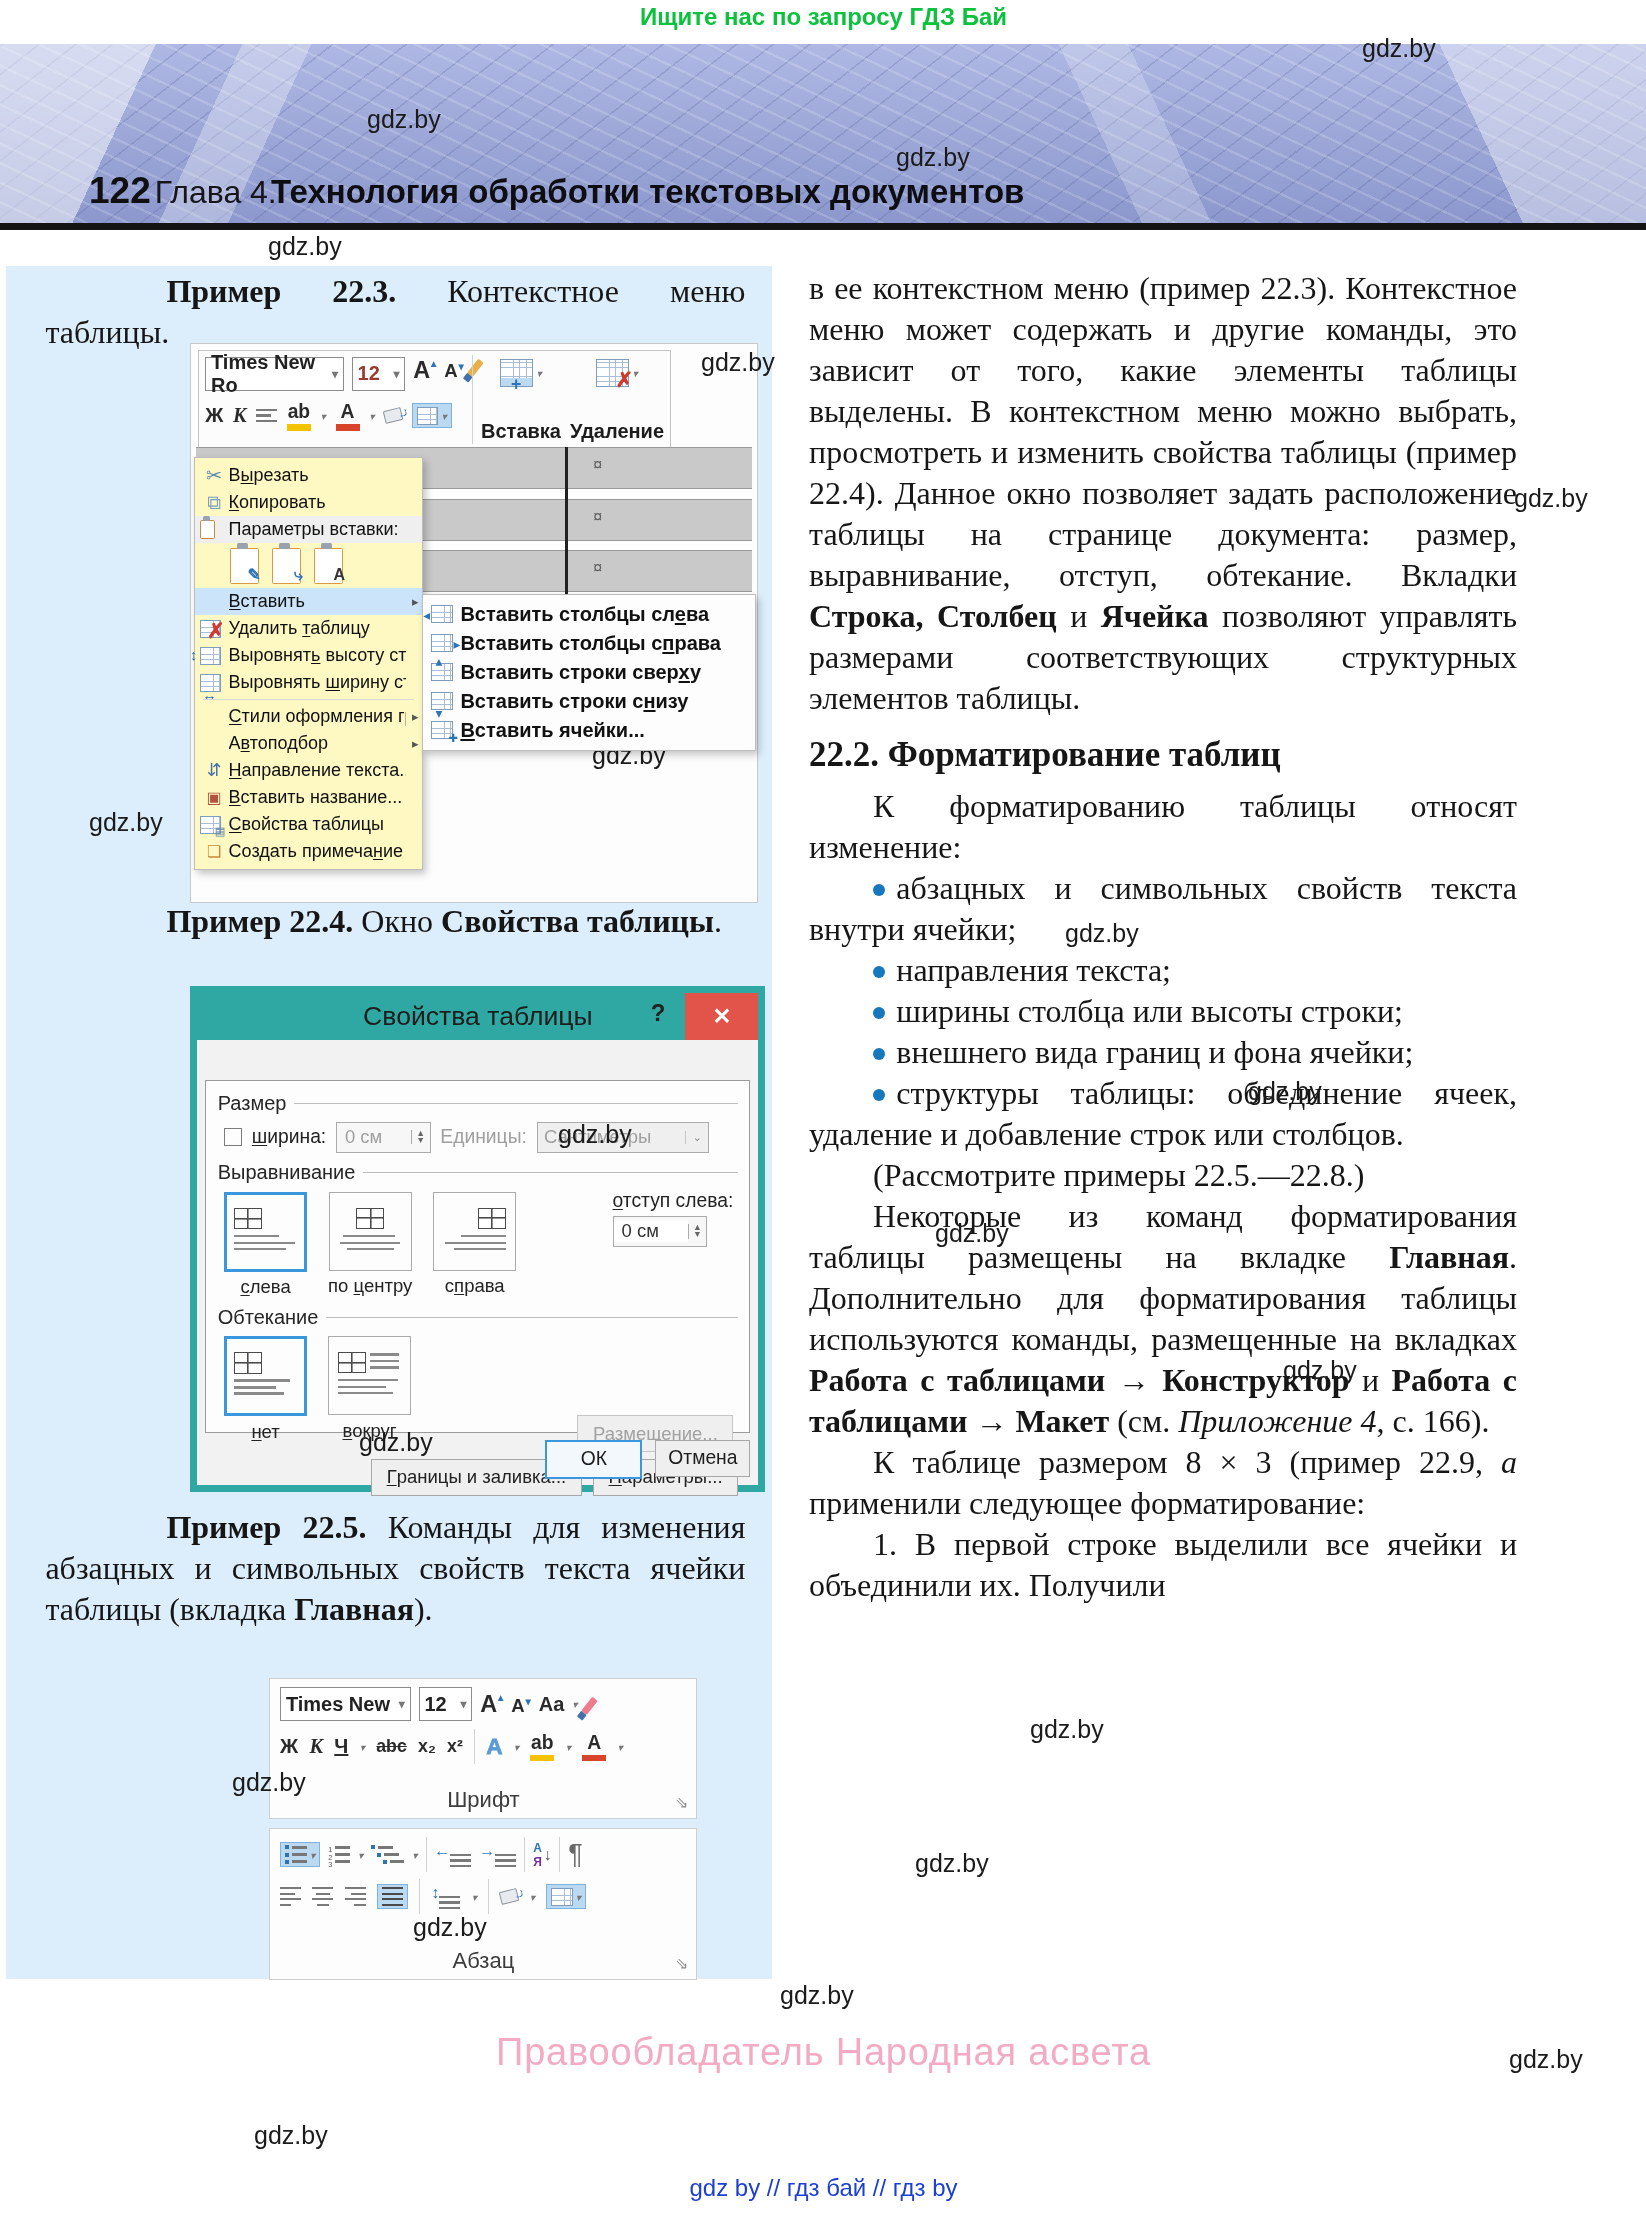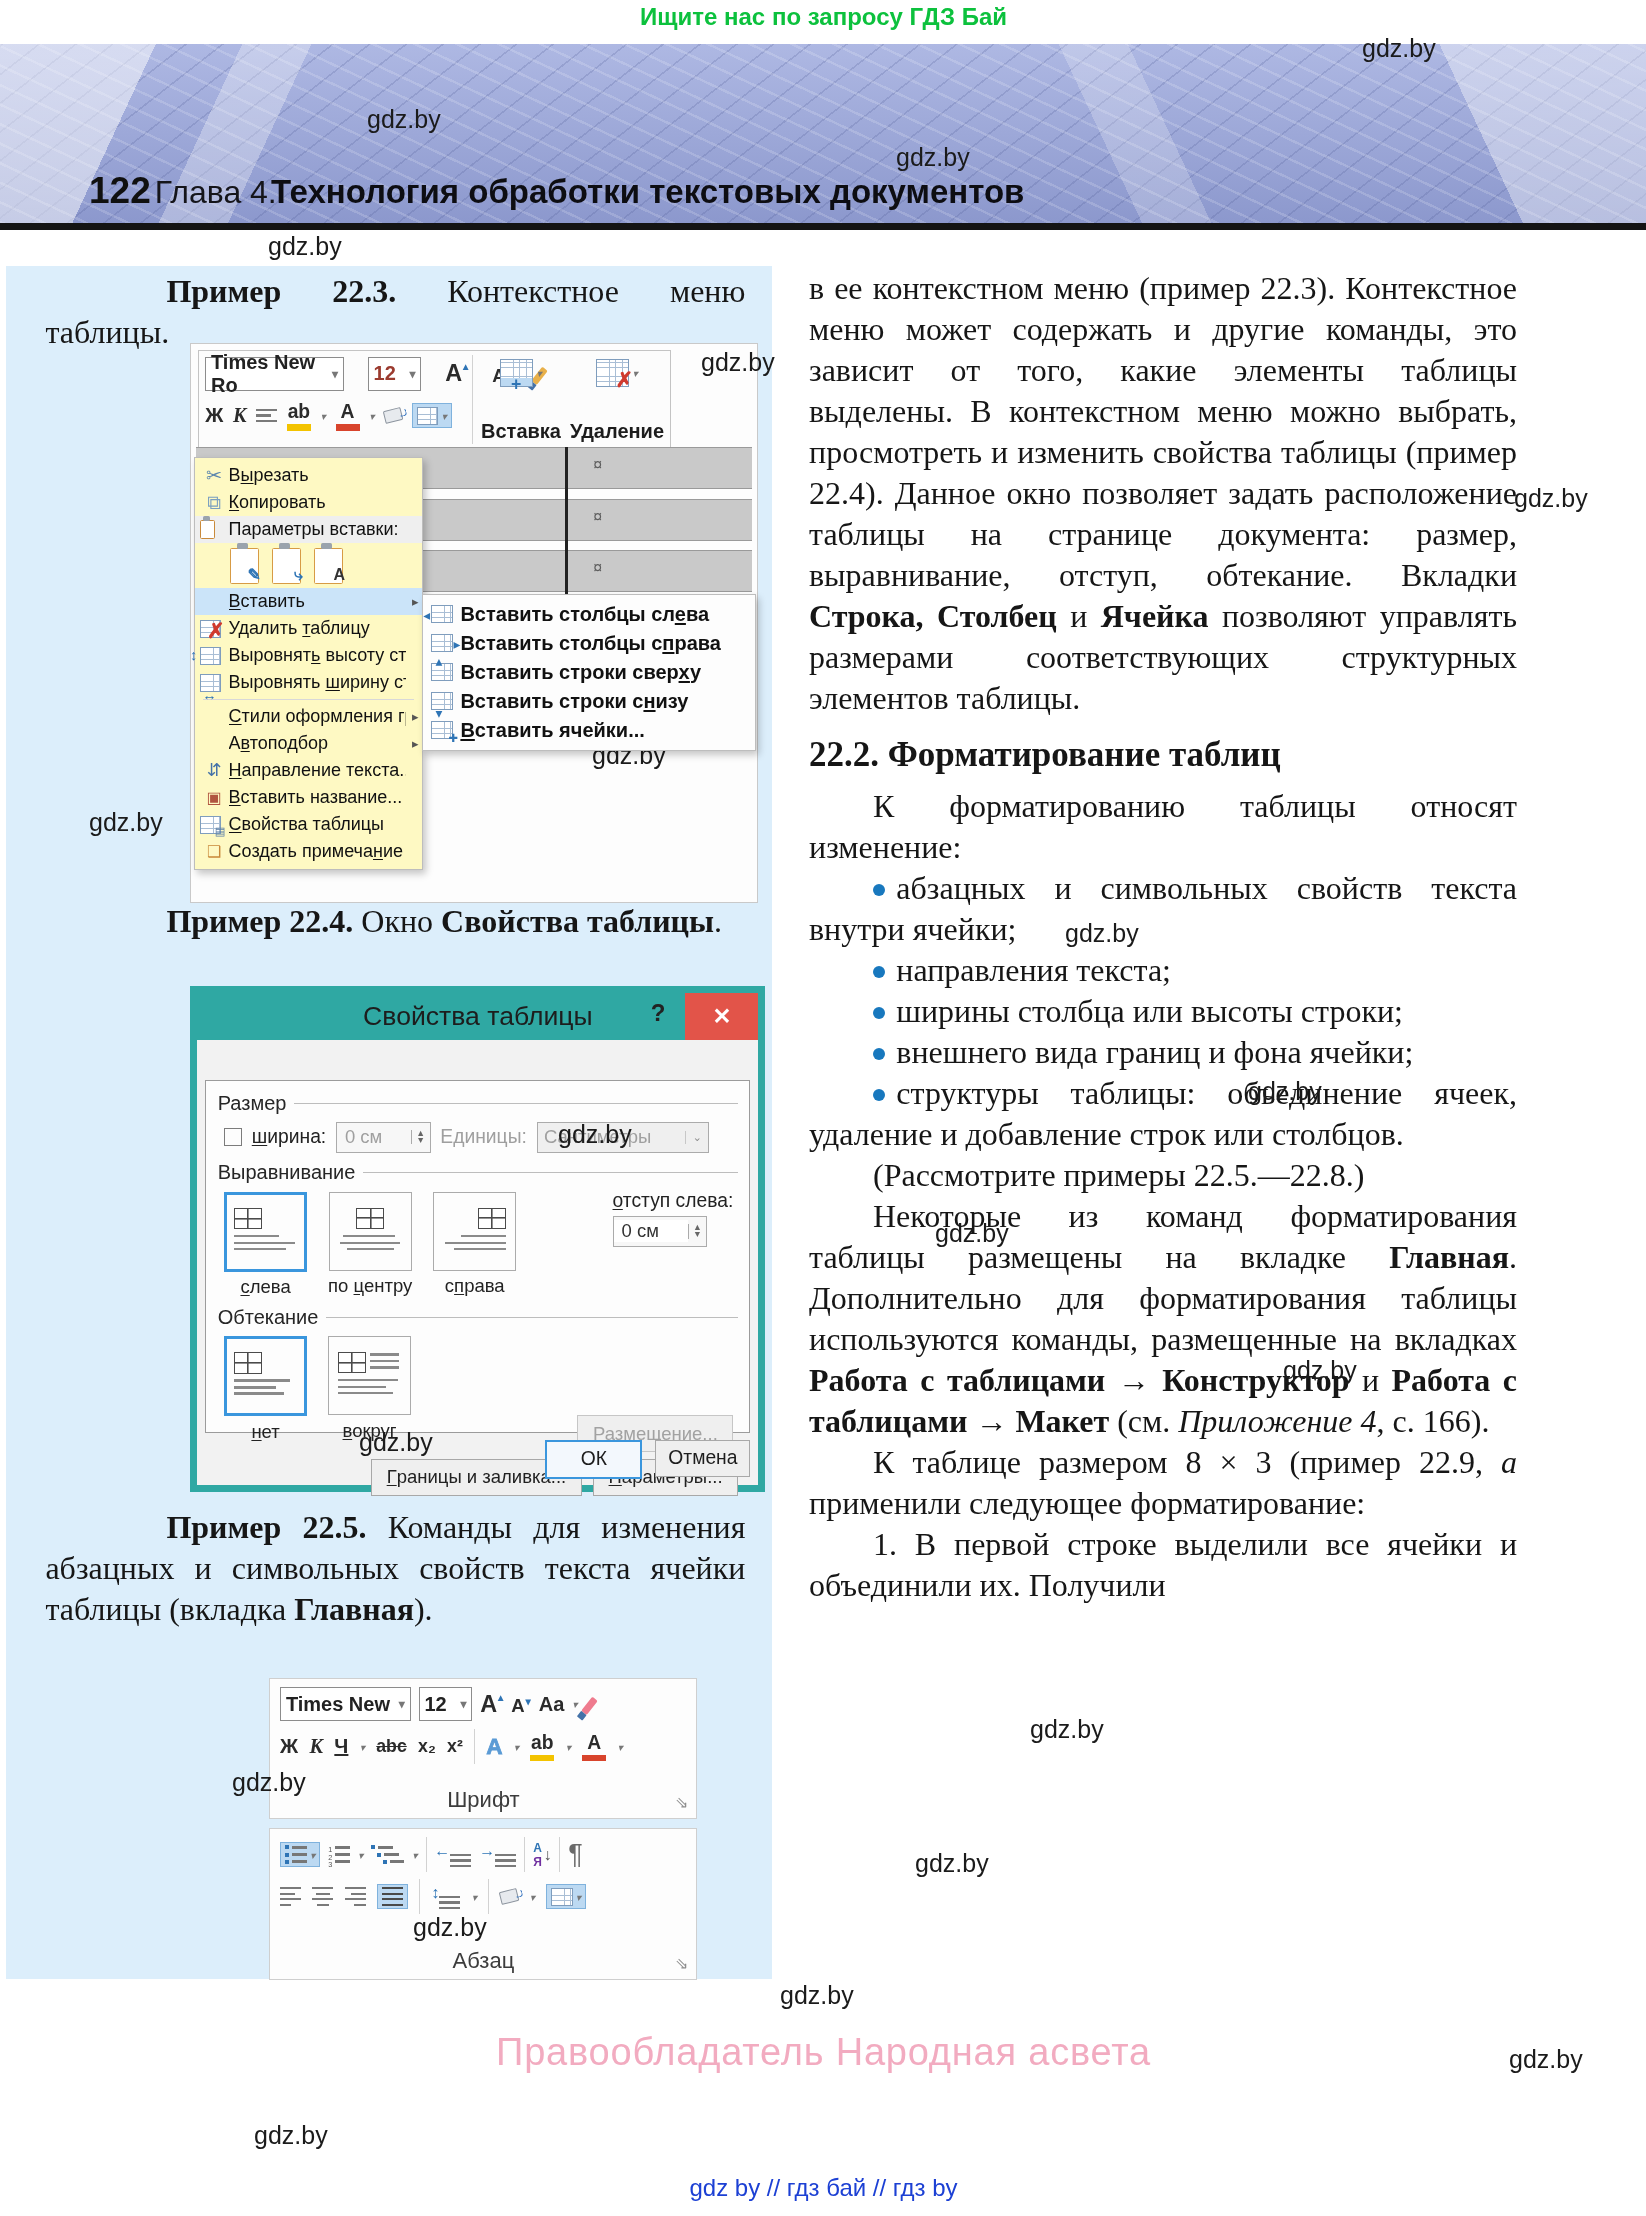--- a/index.html
+++ b/index.html
@@ -23,21 +23,21 @@
   .rule{position:absolute;top:223px;left:0;width:100%;height:7.3px;background:#141414;}
   
   .panel{position:absolute;left:6.4px;top:266px;width:766px;height:1713px;background:#dceefb;}
   .para{font-size:32px;line-height:41px;text-align:justify;margin:0;}
   .ex{position:absolute;left:39px;width:700px;text-indent:121px;}
   .ex b{font-weight:bold;}
   
   .shot1{position:absolute;left:184px;top:77px;width:566px;height:558px;background:#fdfdfd;border:0.8px solid #c9c9c9;}
   .mini-toolbar{position:absolute;left:6.4px;top:5.6px;width:471px;height:100px;background:#fcfcfc;border:0.8px solid #c4c4c4;
                 font-family:"Liberation Sans",sans-serif;}
-  .tb-row{position:absolute;left:6.4px;top:6.4px;display:flex;align-items:center;gap:24px;border-radius:6px;}
+  .tb-row{position:absolute;left:6.4px;top:6.4px;display:flex;gap:8px;border-radius:6px;}
   .tb-row2{position:absolute;left:6.4px;top:50px;display:flex;align-items:center;gap:9.7px;}
   .combo{display:inline-flex;align-items:center;justify-content:space-between;border:0.8px solid #8c8c8c;background:#fff;
          padding:0 4.8px;height:32px;font:600 20px "Liberation Sans",sans-serif;color:#222;}
   .combo .dd{font-style:normal;font-size:12px;color:#777;margin-left:4.8px;}
   .fname{width:127px;}
   .fsize{width:42px;}
   .fsize span{color:#9b3b2f;}
   .tbtn{display:inline-flex;align-items:flex-start;font:bold 23.4px "Liberation Sans",sans-serif;color:#2b2b2b;}
   .tbtn.small{font-size:18.5px;margin-top:3.2px;}
   .tbtn .caret{font-style:normal;font-size:10.5px;color:#2e74b5;margin-left:0.8px;}

